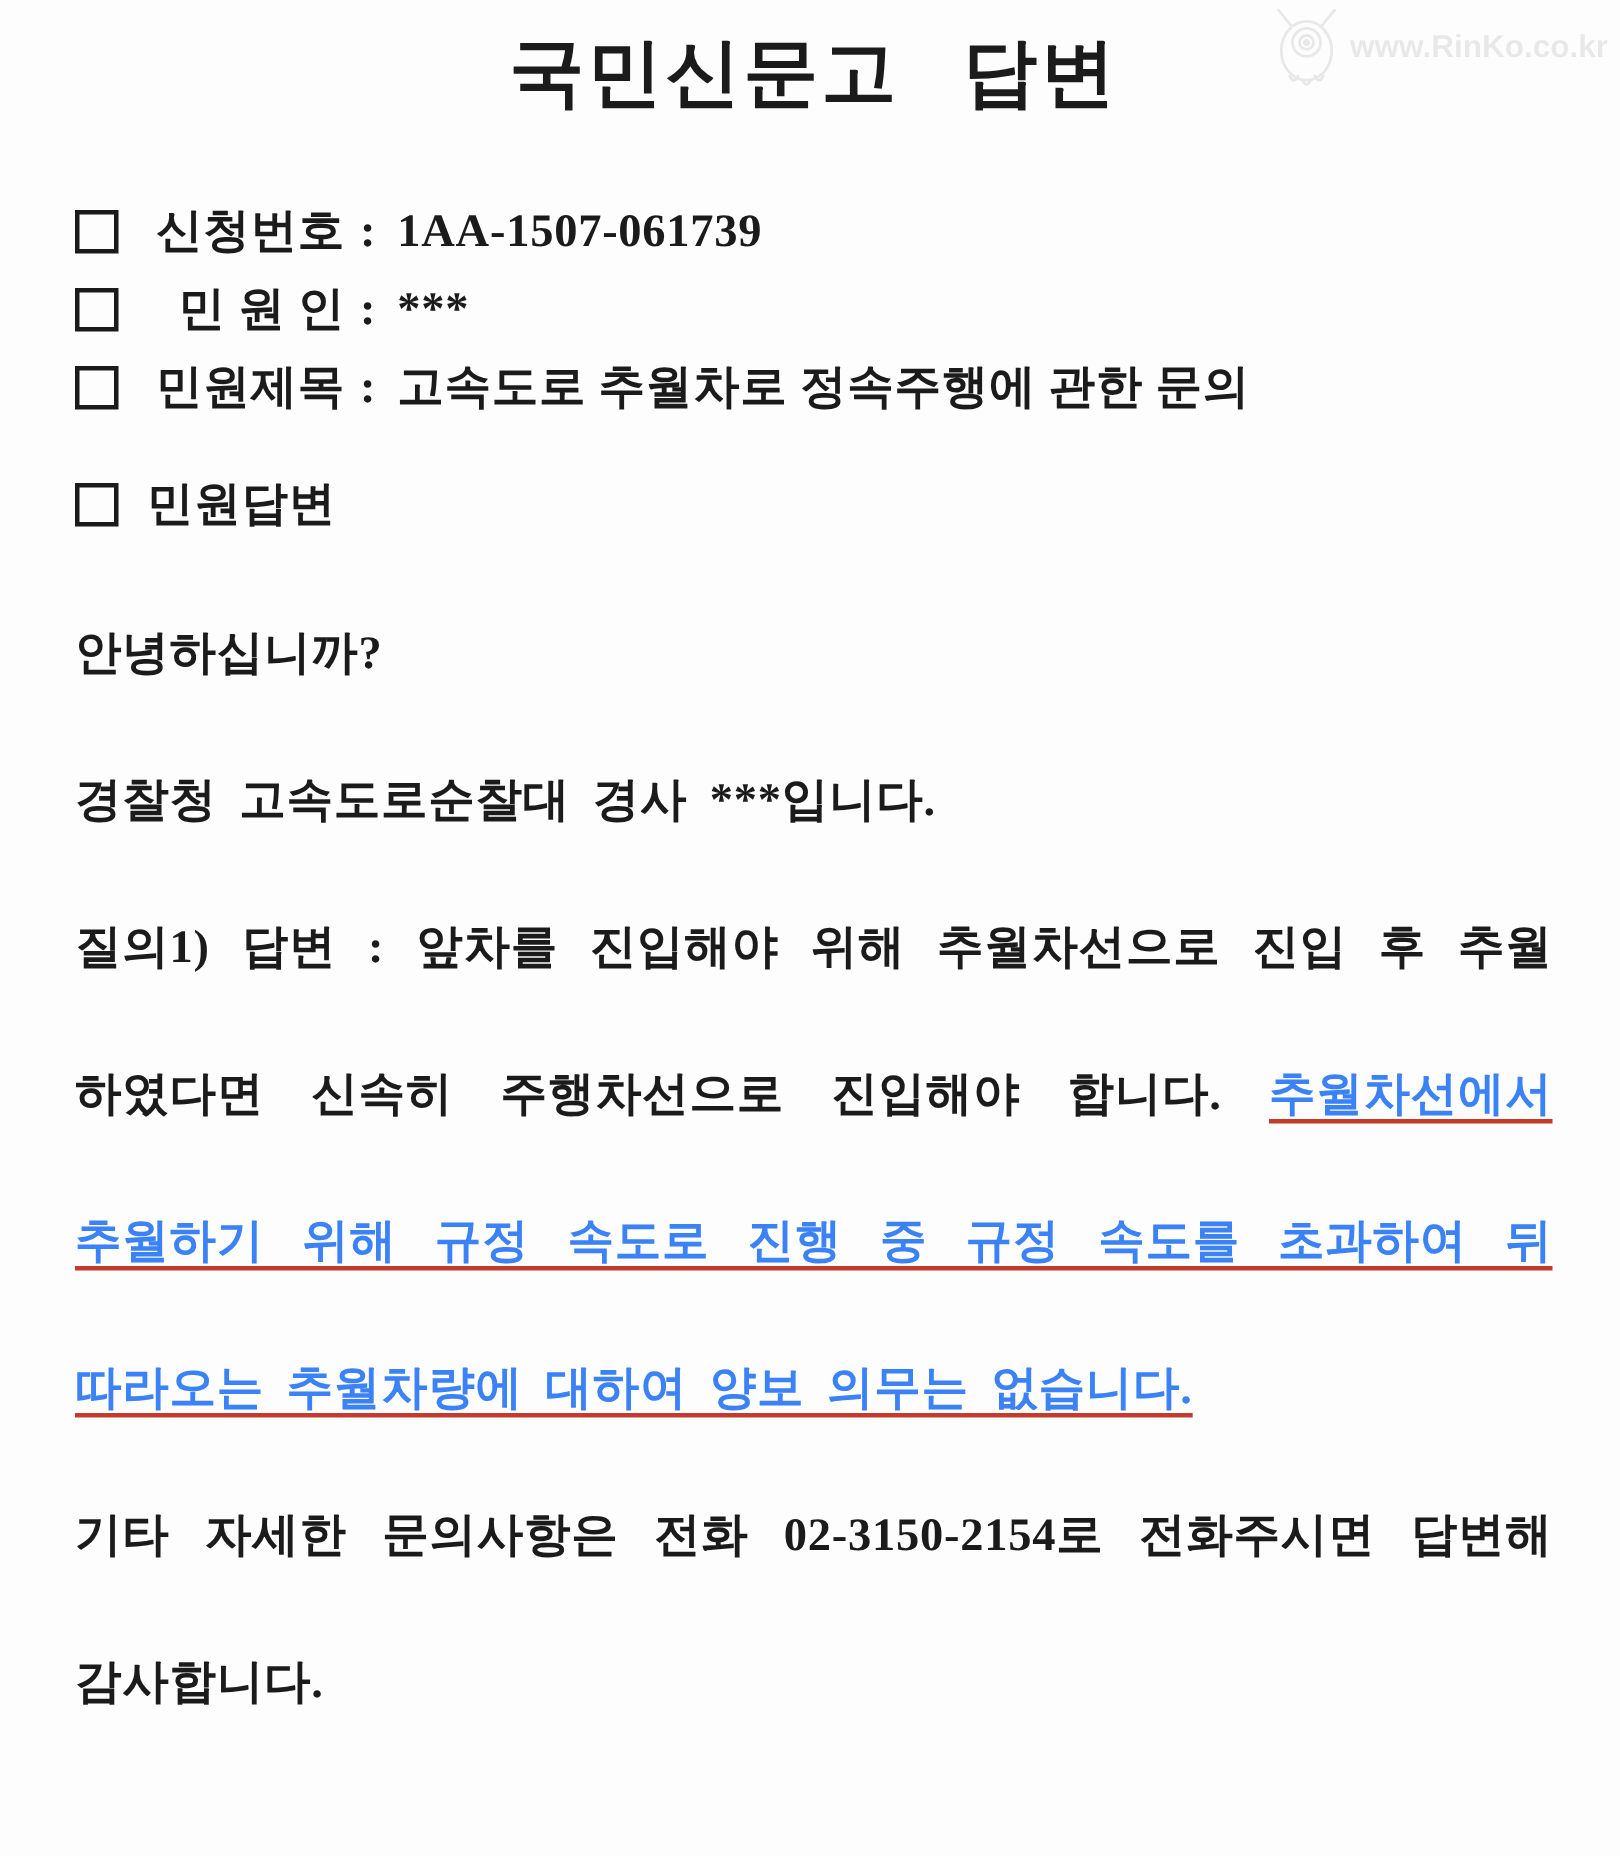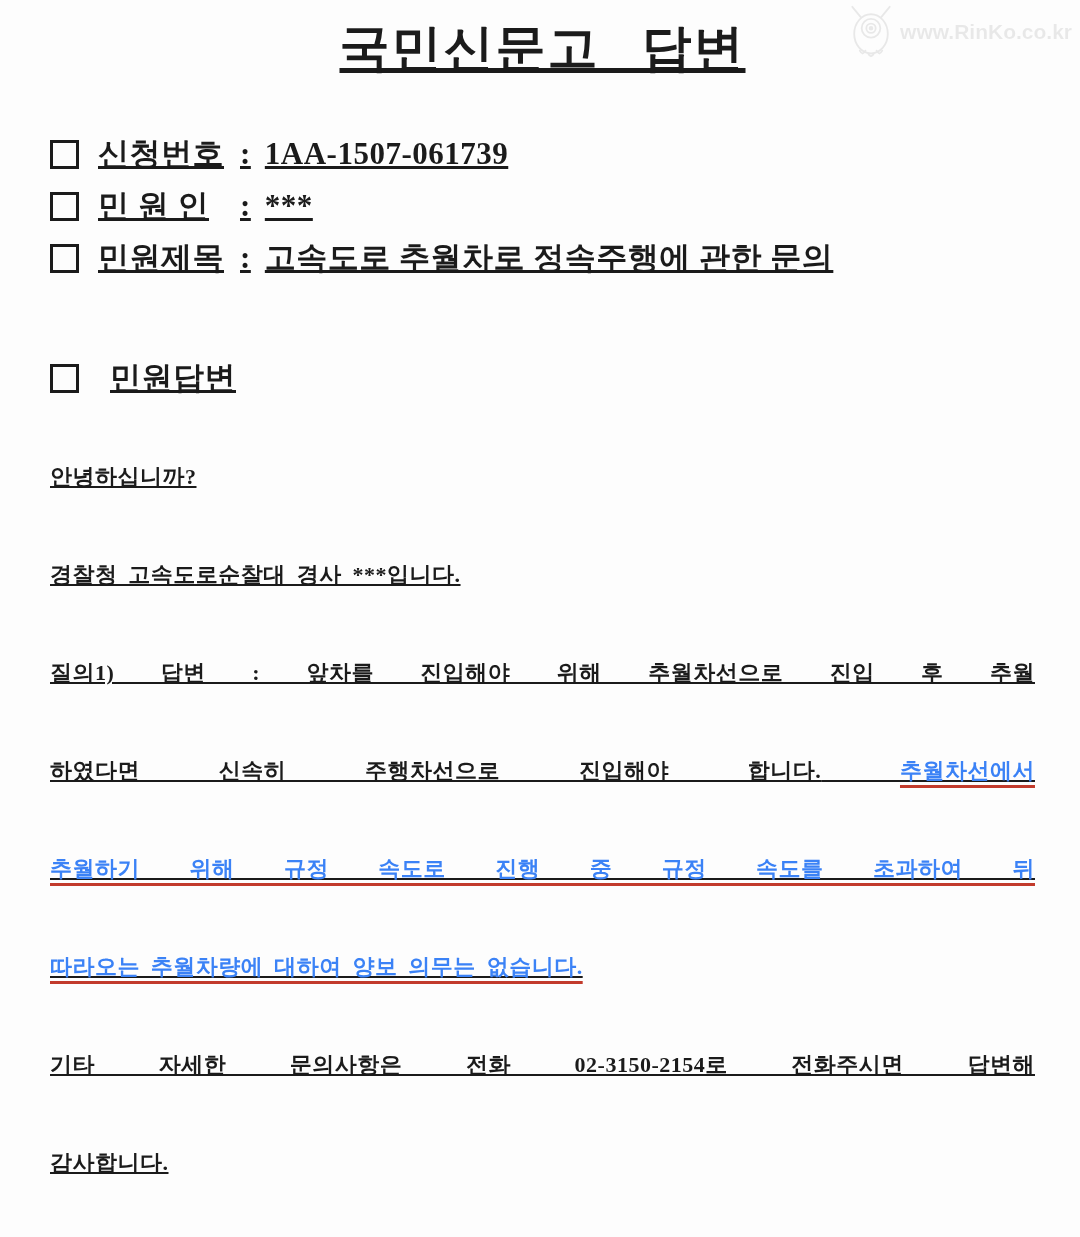--- a/index.html
+++ b/index.html
@@ -7,21 +7,20 @@
     position:relative;
     width:1080px;height:1237px;
     background:#fdfdfd;
     box-sizing:border-box;
     padding:12px 45px 12px 50px;
     overflow:hidden;
     font-family:"Liberation Serif","DejaVu Serif",serif;
     font-weight:700;
     color:#1b1b1b;
     letter-spacing:0.5px;
-    text-decoration:underline;
   }
   .title{
     margin:0;
     text-align:center;
     font-size:50px;
     font-weight:700;
     word-spacing:0.55em;
     letter-spacing:2px;
     line-height:72px;
   }
@@ -32,34 +31,34 @@
     color:#000;opacity:0.08;
   }
   .watermark svg{width:58px;height:56px;}
   .wm-text{
     font-family:"Liberation Sans","DejaVu Sans",sans-serif;
     font-size:21px;font-weight:700;letter-spacing:0px;
   }
   .fields{margin-top:44px;}
   .field-row{
     display:flex;align-items:center;
-    line-height:52px;font-size:31px;
+    line-height:52px;font-size:31px;text-align:right;
   }
   .cb{
     flex:0 0 auto;
     width:23px;height:23px;
     border:3px solid #1b1b1b;
     margin-right:19px;
     display:inline-block;
   }
   .flabel{display:inline-block;min-width:132px;}
   .colon{margin:0 14px 0 10px;}
-  .reply-heading{margin-top:68px;gap:12px;}
+  .reply-heading{margin-top:26px;}
   .line{
-    font-size:22px;
+    font-size:31px;
     line-height:51px;
     word-spacing:0.22em;
     text-align:justify;
     margin-top:47px;
   }
   .just{text-align:justify;text-align-last:justify;}
   .para{margin-top:47px;}
   .red{
     color:#3b82f6;
     text-decoration:underline;

